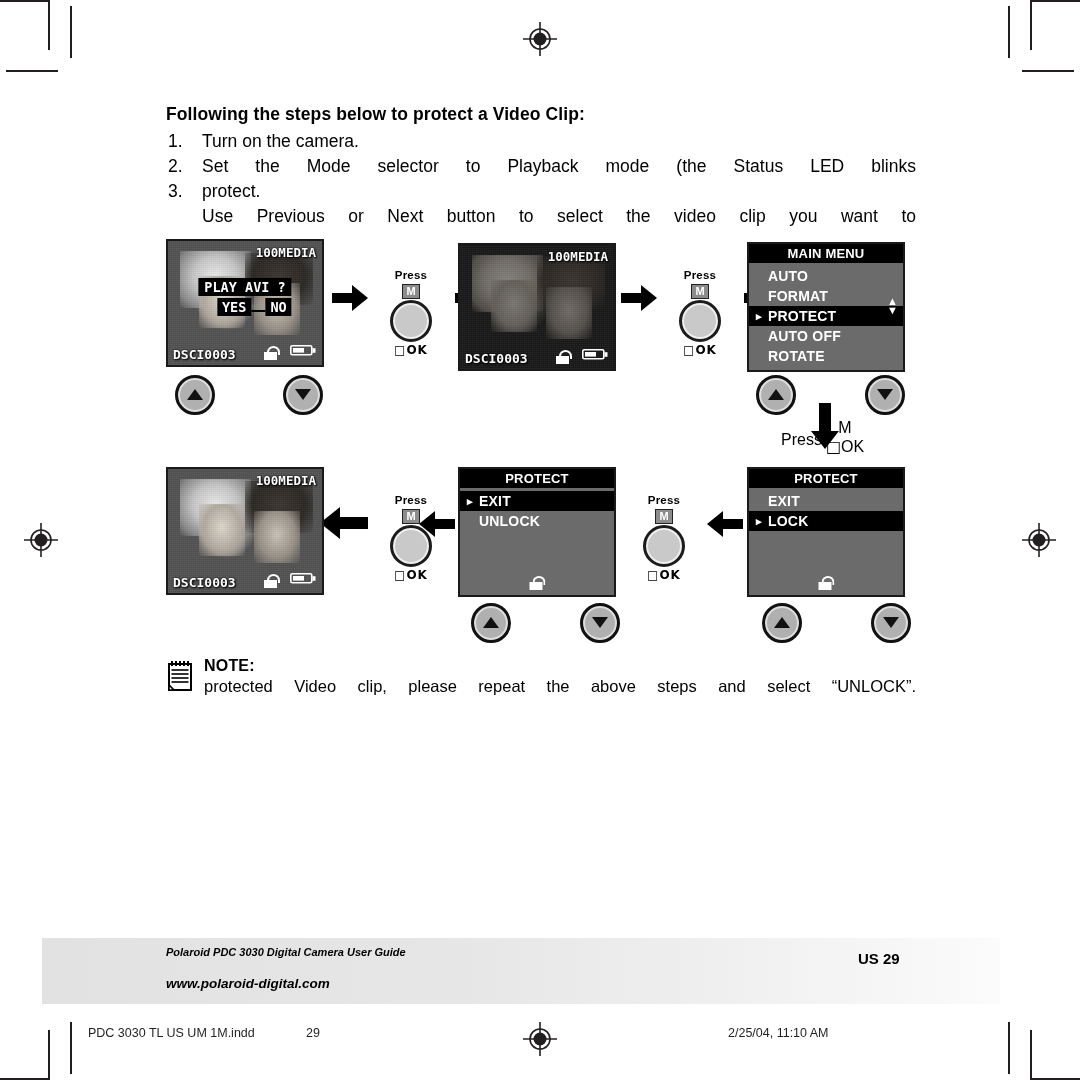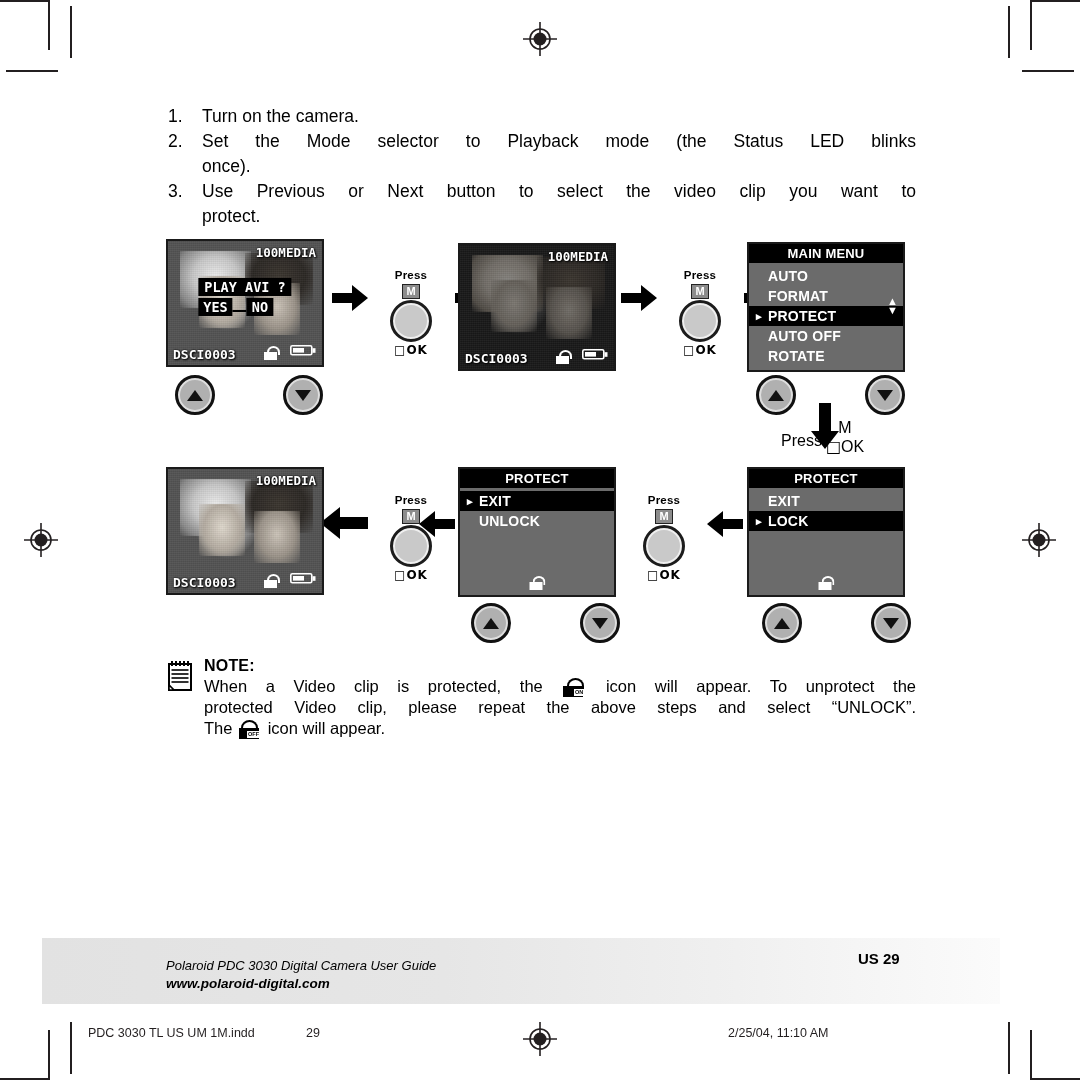--- a/index.html
+++ b/index.html
@@ -71,21 +71,21 @@
   .photo.dark .bg{filter:grayscale(1) brightness(.48) contrast(1.2);}
   .photo.dark .hair-l,.photo.dark .face-l,.photo.dark .face-r{filter:brightness(.55);}
 
   .osd{position:absolute;color:#fff;font-weight:bold;
        font-family:"DejaVu Sans Mono", monospace;
        text-shadow:0 0 2px #000,1px 1px 2px #000;}
   .osd.media{right:6px;top:4px;font-size:12.5px;letter-spacing:0px;}
   .osd.fname{left:5px;bottom:3px;font-size:13px;letter-spacing:0px;}
 
   .playbox{position:absolute;left:50%;top:30%;transform:translateX(-50%);
-     text-align:left;}
+     text-align:right;}
   .playbox .l1{display:inline-block;background:#000;color:#fff;
      font-family:"DejaVu Sans Mono", monospace;font-weight:bold;font-size:13.5px;
      padding:1px 6px;white-space:nowrap;}
   .playbox .l2{margin-top:2px;white-space:nowrap;}
   .playbox .l2 span{display:inline-block;background:#000;color:#fff;
      font-family:"DejaVu Sans Mono", monospace;font-weight:bold;font-size:13.5px;
      padding:1px 5px;}
 
   
   .menu{position:absolute;inset:0;background:#6b6b6b;display:flex;flex-direction:column;}
@@ -140,21 +140,21 @@
   #note{position:relative;margin-top:8px;padding-left:38px;}
   #note .pad{position:absolute;left:2px;top:4px;width:24px;height:30px;}
   .notetitle{font-size:16px;font-weight:bold;color:#000;margin:0 0 1px;letter-spacing:.2px;}
   .notebody{font-size:16.5px;line-height:21px;color:#000;text-align:justify;}
   .notebody .ln{text-align:justify;text-align-last:justify;}
   .notebody .ln.last{text-align-last:left;}
 
   
   #footer{position:absolute;left:42px;top:938px;width:958px;height:66px;
      background:linear-gradient(90deg,#e2e2e2 0%,#e6e6e6 42%,#efefef 70%,#fbfbfb 100%);}
-  #footer .ftitle{position:absolute;left:124px;top:20px;font-size:13px;font-weight:normal;
+  #footer .ftitle{position:absolute;left:124px;top:8px;font-size:11px;font-weight:bold;
      font-style:italic;color:#000;}
   #footer .fpage{position:absolute;left:816px;top:12px;font-size:15px;font-weight:bold;
      color:#000;}
   #footer .furl{position:absolute;left:124px;top:38px;font-size:13.5px;font-weight:bold;
      font-style:italic;color:#000;}
 
   #printline{position:absolute;left:88px;top:1026px;width:850px;height:26px;}
   #printline .pl{position:absolute;font-size:12.5px;color:#231f20;
      font-family:"Liberation Sans", sans-serif;white-space:nowrap;}
   #printline .pl.l{left:0;top:0;}
@@ -212,35 +212,35 @@
   <svg width="34" height="34" viewBox="0 0 34 34">
     <line x1="17" y1="0" x2="17" y2="34" stroke="#231f20" stroke-width="1.6"></line>
     <line x1="0" y1="17" x2="34" y2="17" stroke="#231f20" stroke-width="1.6"></line>
     <circle cx="17" cy="17" r="10" fill="none" stroke="#231f20" stroke-width="1.6"></circle>
     <circle cx="17" cy="17" r="6.5" fill="#231f20"></circle>
   </svg>
 </div>
 
 <div id="content">
 
+  <h1 class="headline">Following the steps below to protect a Video Clip:</h1>
 
   <ol class="steps">
     <li>
       <span class="num">1.</span>
       <span class="jtext">Turn on the camera.</span>
     </li>
     <li>
       <span class="num">2.</span>
       <span class="jtext j" style="display:block">Set the Mode selector to Playback mode (the Status LED blinks</span>
-      <span class="jtext" style="display:block">once).</span>
     </li>
     <li>
       <span class="num">3.</span>
+      <span class="jtext" style="display:block">protect.</span>
       <span class="jtext j" style="display:block">Use Previous or Next button to select the video clip you want to</span>
-      <span class="jtext" style="display:block">protect.</span>
     </li>
   </ol>
 
   <div id="diagram">
 
     <div class="panel" style="left:0;top:0;">
       <div class="photo">
         <div class="bg"></div>
         <div class="hair-l"></div>
         <div class="hair-r"></div>
@@ -509,39 +509,21 @@
             <rect x="7" y="0" width="2" height="5"></rect>
           <rect x="11" y="0" width="2" height="5"></rect>
             <rect x="15" y="0" width="2" height="5"></rect>
           <rect x="19" y="0" width="2" height="5"></rect>
         </g>
         <path d="M1 24 L1 29 L6 29 Z" fill="#fff" stroke="#000" stroke-width="1.6"></path>
       </svg>
     </div>
     <div class="notetitle">NOTE:</div>
     <div class="notebody">
-      <div class="ln">
-        <span>When a Video clip is protected, the</span>
-        <span class="lockico" style="width:22px;height:19px;color:#000;margin:0 2px;">
-          <span class="shk" style="left:4px;top:0;width:13px;height:9px;"></span>
-          <span class="body" style="left:0;top:8px;width:20px;height:11px;"></span>
-          <span class="tag" style="right:1px;bottom:1px;font-size:5.5px;line-height:7px;padding:0 1px;">ON</span>
-        </span>
-        <span>icon will appear. To unprotect the</span>
-      </div>
       <div class="ln">protected Video clip, please repeat the above steps and select “UNLOCK”.</div>
-      <div class="ln last">
-        <span>The</span>
-        <span class="lockico" style="width:22px;height:19px;color:#000;margin:0 2px;">
-          <span class="shk" style="left:2px;top:0;width:13px;height:9px;"></span>
-          <span class="body" style="left:0;top:8px;width:20px;height:11px;"></span>
-          <span class="tag" style="right:1px;bottom:1px;font-size:5.5px;line-height:7px;padding:0 1px;">OFF</span>
-        </span>
-        <span>icon will appear.</span>
-      </div>
     </div>
   </div>
 
 </div>
 
 <div id="footer">
   <div class="ftitle">Polaroid PDC 3030 Digital Camera User Guide</div>
   <div class="fpage">US 29</div>
   <div class="furl">www.polaroid-digital.com</div>
 </div>

